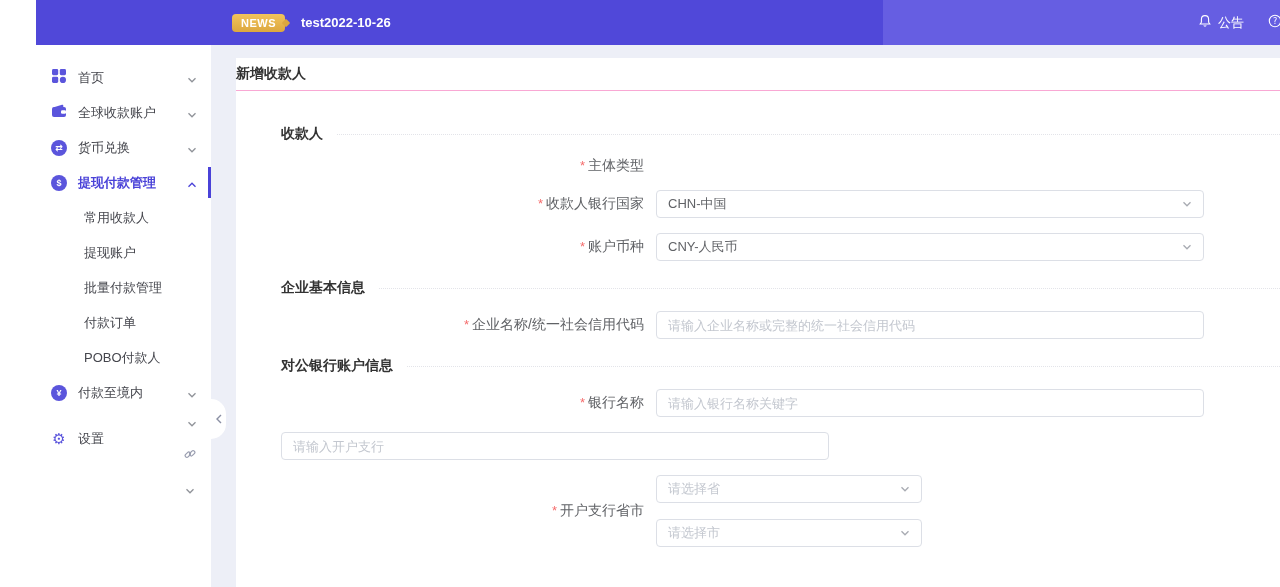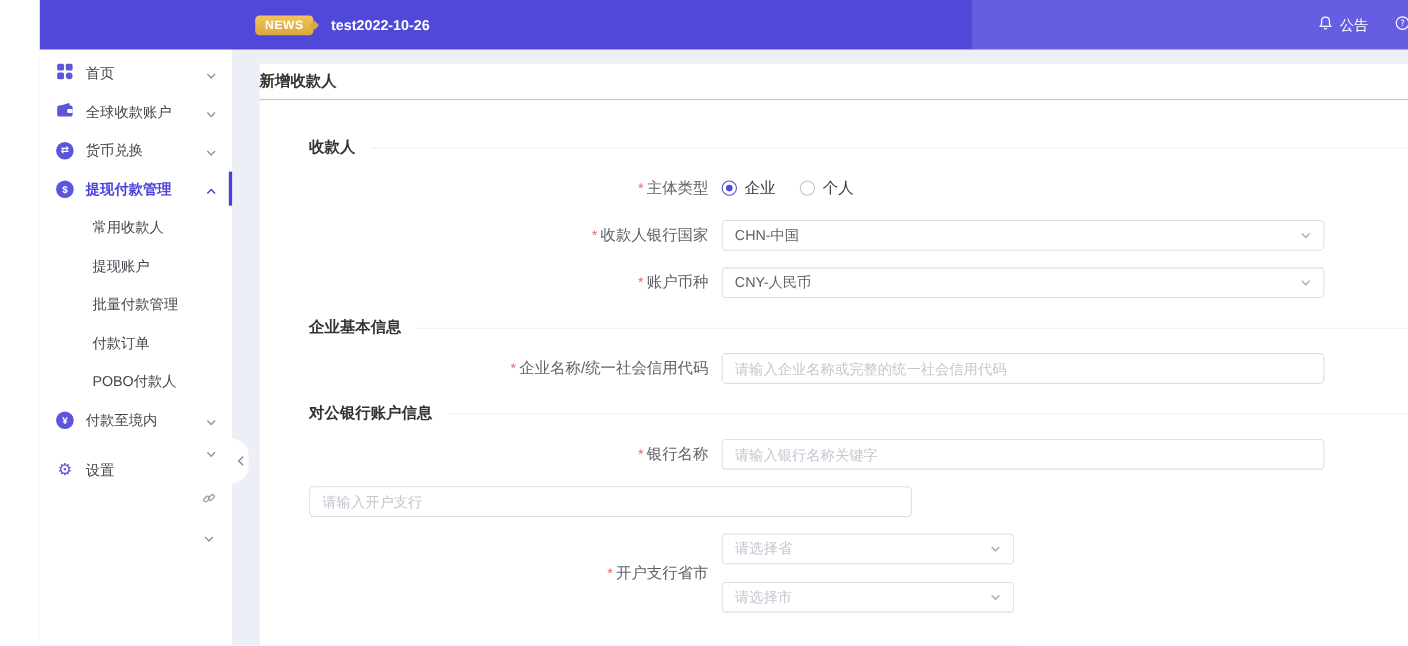--- a/index.html
+++ b/index.html
@@ -14,21 +14,21 @@
   .news-badge { position:relative; background:linear-gradient(180deg,#f2c45c,#dca73f); color:#fff;
     font-size:11px; font-weight:bold; letter-spacing:.5px; padding:3px 9px; border-radius:4px; }
   .news-badge::after { content:""; position:absolute; right:-4px; top:50%; margin-top:-3px;
     width:6px; height:6px; background:#dca73f; transform:rotate(45deg); border-radius:1px; }
   .topbar-title { color:#fff; font-size:13px; font-weight:bold; }
   .topbar-right { position:absolute; right:0; top:0; height:45px; display:flex; align-items:center; gap:24px; padding-right:2px; }
   .topbar-link { display:flex; align-items:center; gap:6px; color:#fff; font-size:13px; cursor:pointer; }
 
   
   .sidebar { position:absolute; top:45px; left:0; width:175px; height:542px; background:#fff; z-index:20; }
-  .menu { padding-top:4px; }
+  .menu { padding-top:15px; }
   .menu-item { position:relative; height:35px; display:flex; align-items:center; padding-left:15px; cursor:pointer;
     color:#45464d; font-size:13px; }
   .menu-item .mi-label { margin-left:11px; }
   .menu-item .mi-chev { position:absolute; right:14px; top:50%; margin-top:-5px; }
   .menu-item.active { color:#4a42d8; font-weight:bold; }
   .menu-item.active::after { content:""; position:absolute; right:0; top:2px; width:3px; height:31px; background:#4a42d8; }
   .sub-item { height:35px; display:flex; align-items:center; padding-left:48px; font-size:13px; color:#45464d; cursor:pointer; }
   .icon-badge { width:16px; height:16px; border-radius:50%; background:#5b55dc; color:#fff; font-size:9px;
     font-weight:bold; display:flex; align-items:center; justify-content:center; flex:0 0 16px; }
   .gear-glyph { color:#5b55dc; font-size:15px; line-height:16px; width:16px; text-align:center; flex:0 0 16px; }
@@ -220,30 +220,20 @@
 
     <div class="form">
 
       <div class="section-row">
         <span class="section-title">收款人</span>
         <span class="section-line"></span>
       </div>
 
       <div class="field-row">
         <span class="field-label"><span class="req">*</span><span>主体类型</span></span>
-        <div class="radio-group">
-          <span class="radio checked">
-            <span class="radio-dot"></span>
-            <span>企业</span>
-          </span>
-          <span class="radio">
-            <span class="radio-dot"></span>
-            <span>个人</span>
-          </span>
-        </div>
       </div>
 
       <div class="field-row">
         <span class="field-label"><span class="req">*</span><span>收款人银行国家</span></span>
         <div class="select control">
           <span>CHN-中国</span>
           <span><svg width="10" height="10" viewBox="0 0 10 10">
                 <path d="M1.5 3.2 L5 6.8 L8.5 3.2" fill="none" stroke="#a8abb2" stroke-width="1.3"></path>
               </svg></span>
         </div>

